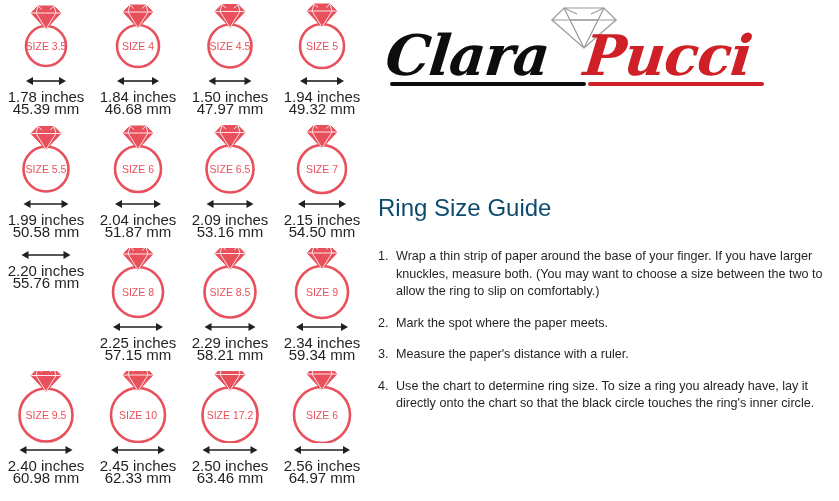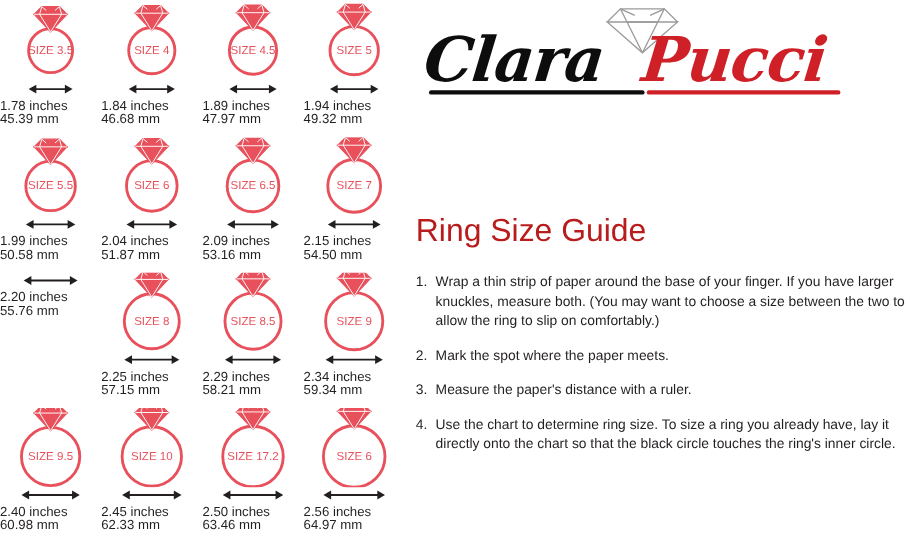--- a/index.html
+++ b/index.html
@@ -50,22 +50,22 @@
     letter-spacing: 0px;
     pointer-events: none;
   }
   .arrow-row {
     position: relative;
     width: 92px;
     height: 14px;
   }
   .arrow-row svg { display: block; }
   .measures {
-    text-align: left;
-    font-size: 12px;
+    text-align: center;
+    font-size: 15px;
     line-height: 11.5px;
     color: #231f20;
     margin-top: 3px;
   }
 
   
   #right-panel {
     position: absolute;
     left: 368px; top: 0;
     width: 471px; height: 501px;
@@ -125,22 +125,22 @@
     left: 172px;
     top: 2px;
     width: 72px;
     height: 44px;
   }
 
   #guide-title {
     position: absolute;
     left: 10px;
     top: 194px;
-    font-size: 29px;
-    color: #b91c1c;
+    font-size: 24px;
+    color: #0c4a6e;
     font-family: "Liberation Sans", sans-serif;
   }
 
   #steps {
     position: absolute;
     left: 10px;
     top: 248px;
     width: 450px;
   }
   .step {
@@ -247,21 +247,21 @@
           <div class="size-label" style="top: 38px;">SIZE 4.5</div>
         </div>
         <div class="arrow-row">
           <svg width="92" height="14" viewBox="0 0 92 14">
             <line x1="30.5" y1="7" x2="61.5" y2="7" stroke="#231f20" stroke-width="1.6"></line>
             <polygon points="24.5,7 31.5,3 31.5,11" fill="#231f20"></polygon>
             <polygon points="67.5,7 60.5,3 60.5,11" fill="#231f20"></polygon>
           </svg>
         </div>
         <div class="measures">
-          <div>1.89 inches</div>
+          <div>1.50 inches</div>
           <div>47.97 mm</div>
         </div>
       </div>
       <div class="ring-cell">
         <div class="ring-art">
           <svg width="92" height="72" viewBox="0 0 92 72">
             <circle cx="46" cy="44" r="22" fill="none" stroke="#e8505b" stroke-width="2.6"></circle>
             <g fill="#e8505b" stroke="#e8505b" stroke-width="1">
               <polygon points="31,9 61,9 46,25"></polygon>
               <polygon points="31,9 38,2 54,2 61,9"></polygon>

